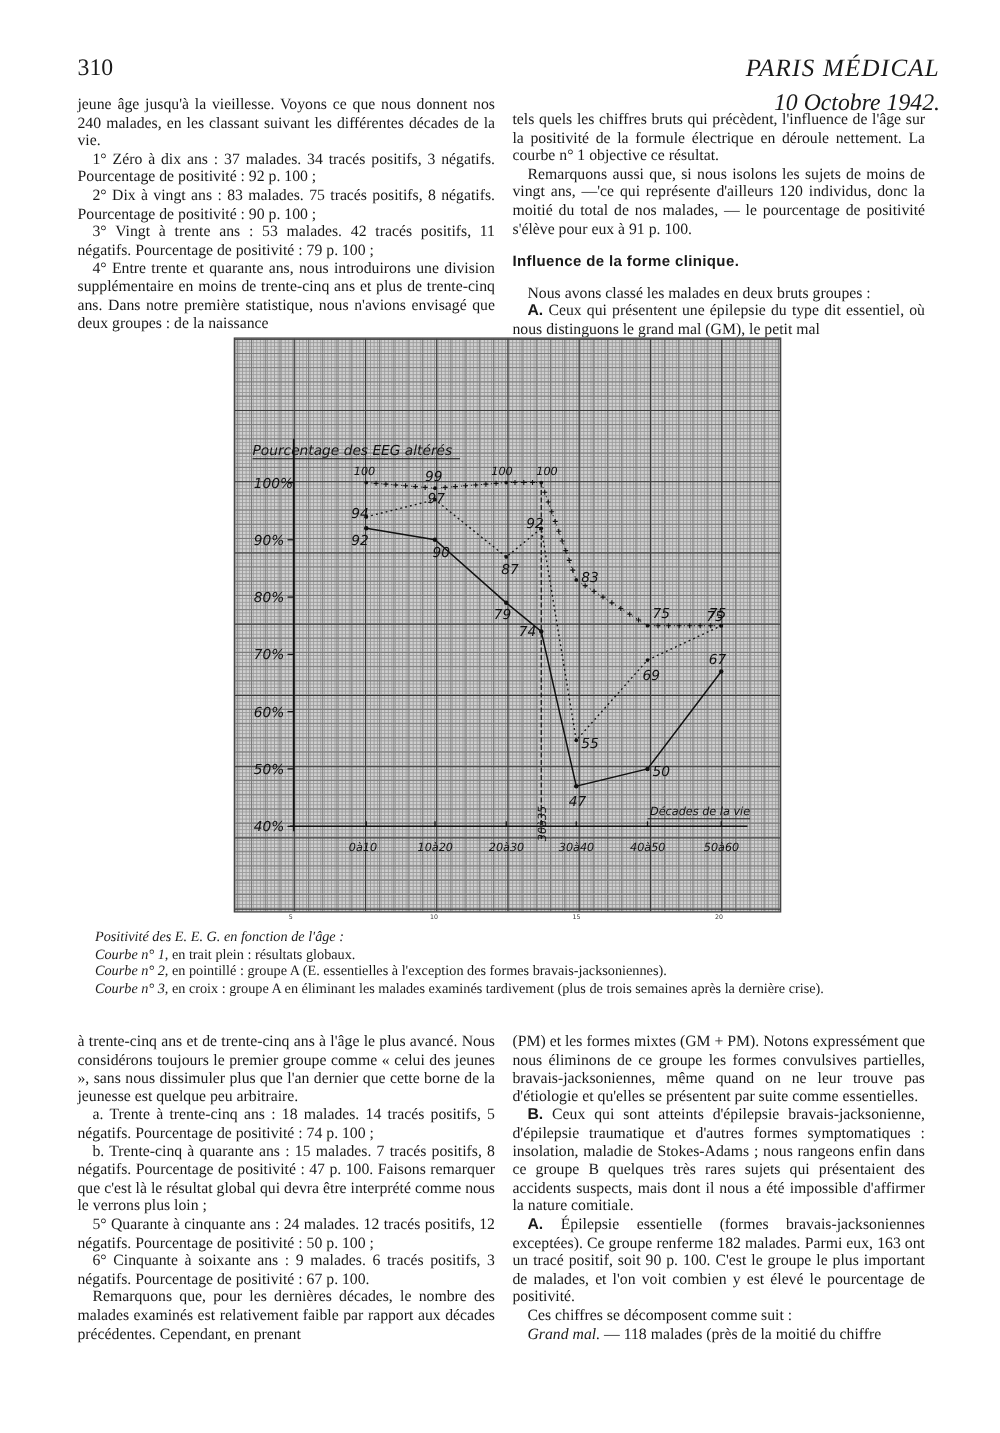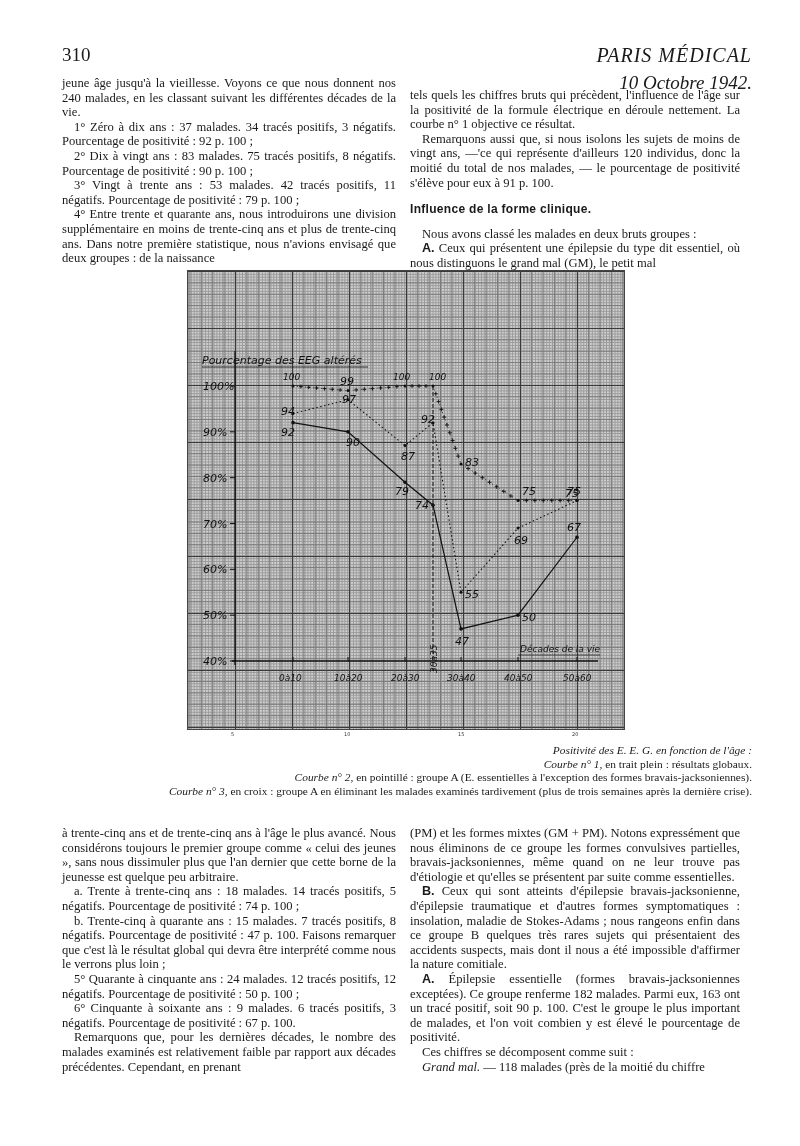--- a/index.html
+++ b/index.html
@@ -45,21 +45,21 @@
     background-position: -10px 0px, 47px 0, -10px 0, 47px 0, 0 0, 0 0;
     border: 1px solid #444;
   }
   .figure svg { position: absolute; left: 0; top: 0; }
   .paper-scale {
     position: absolute; top: 731px; font-size: 5px; font-family: "DejaVu Sans", sans-serif; color: #333;
   }
 
   .caption {
     position: absolute; left: 62px; top: 744px; width: 690px;
-    font-family: "Liberation Serif", serif; font-size: 11.4px; line-height: 13.5px; text-align: right;
+    font-family: "Liberation Serif", serif; font-size: 11.4px; line-height: 13.5px;
   }
   .caption .ct { font-style: italic; margin-left: 14px; }
   .caption p { margin: 0; }
   .caption p.ind { text-indent: 14px; }
   .caption i { }
 </style>
 </head>
 <body>
 
 <div class="header">

